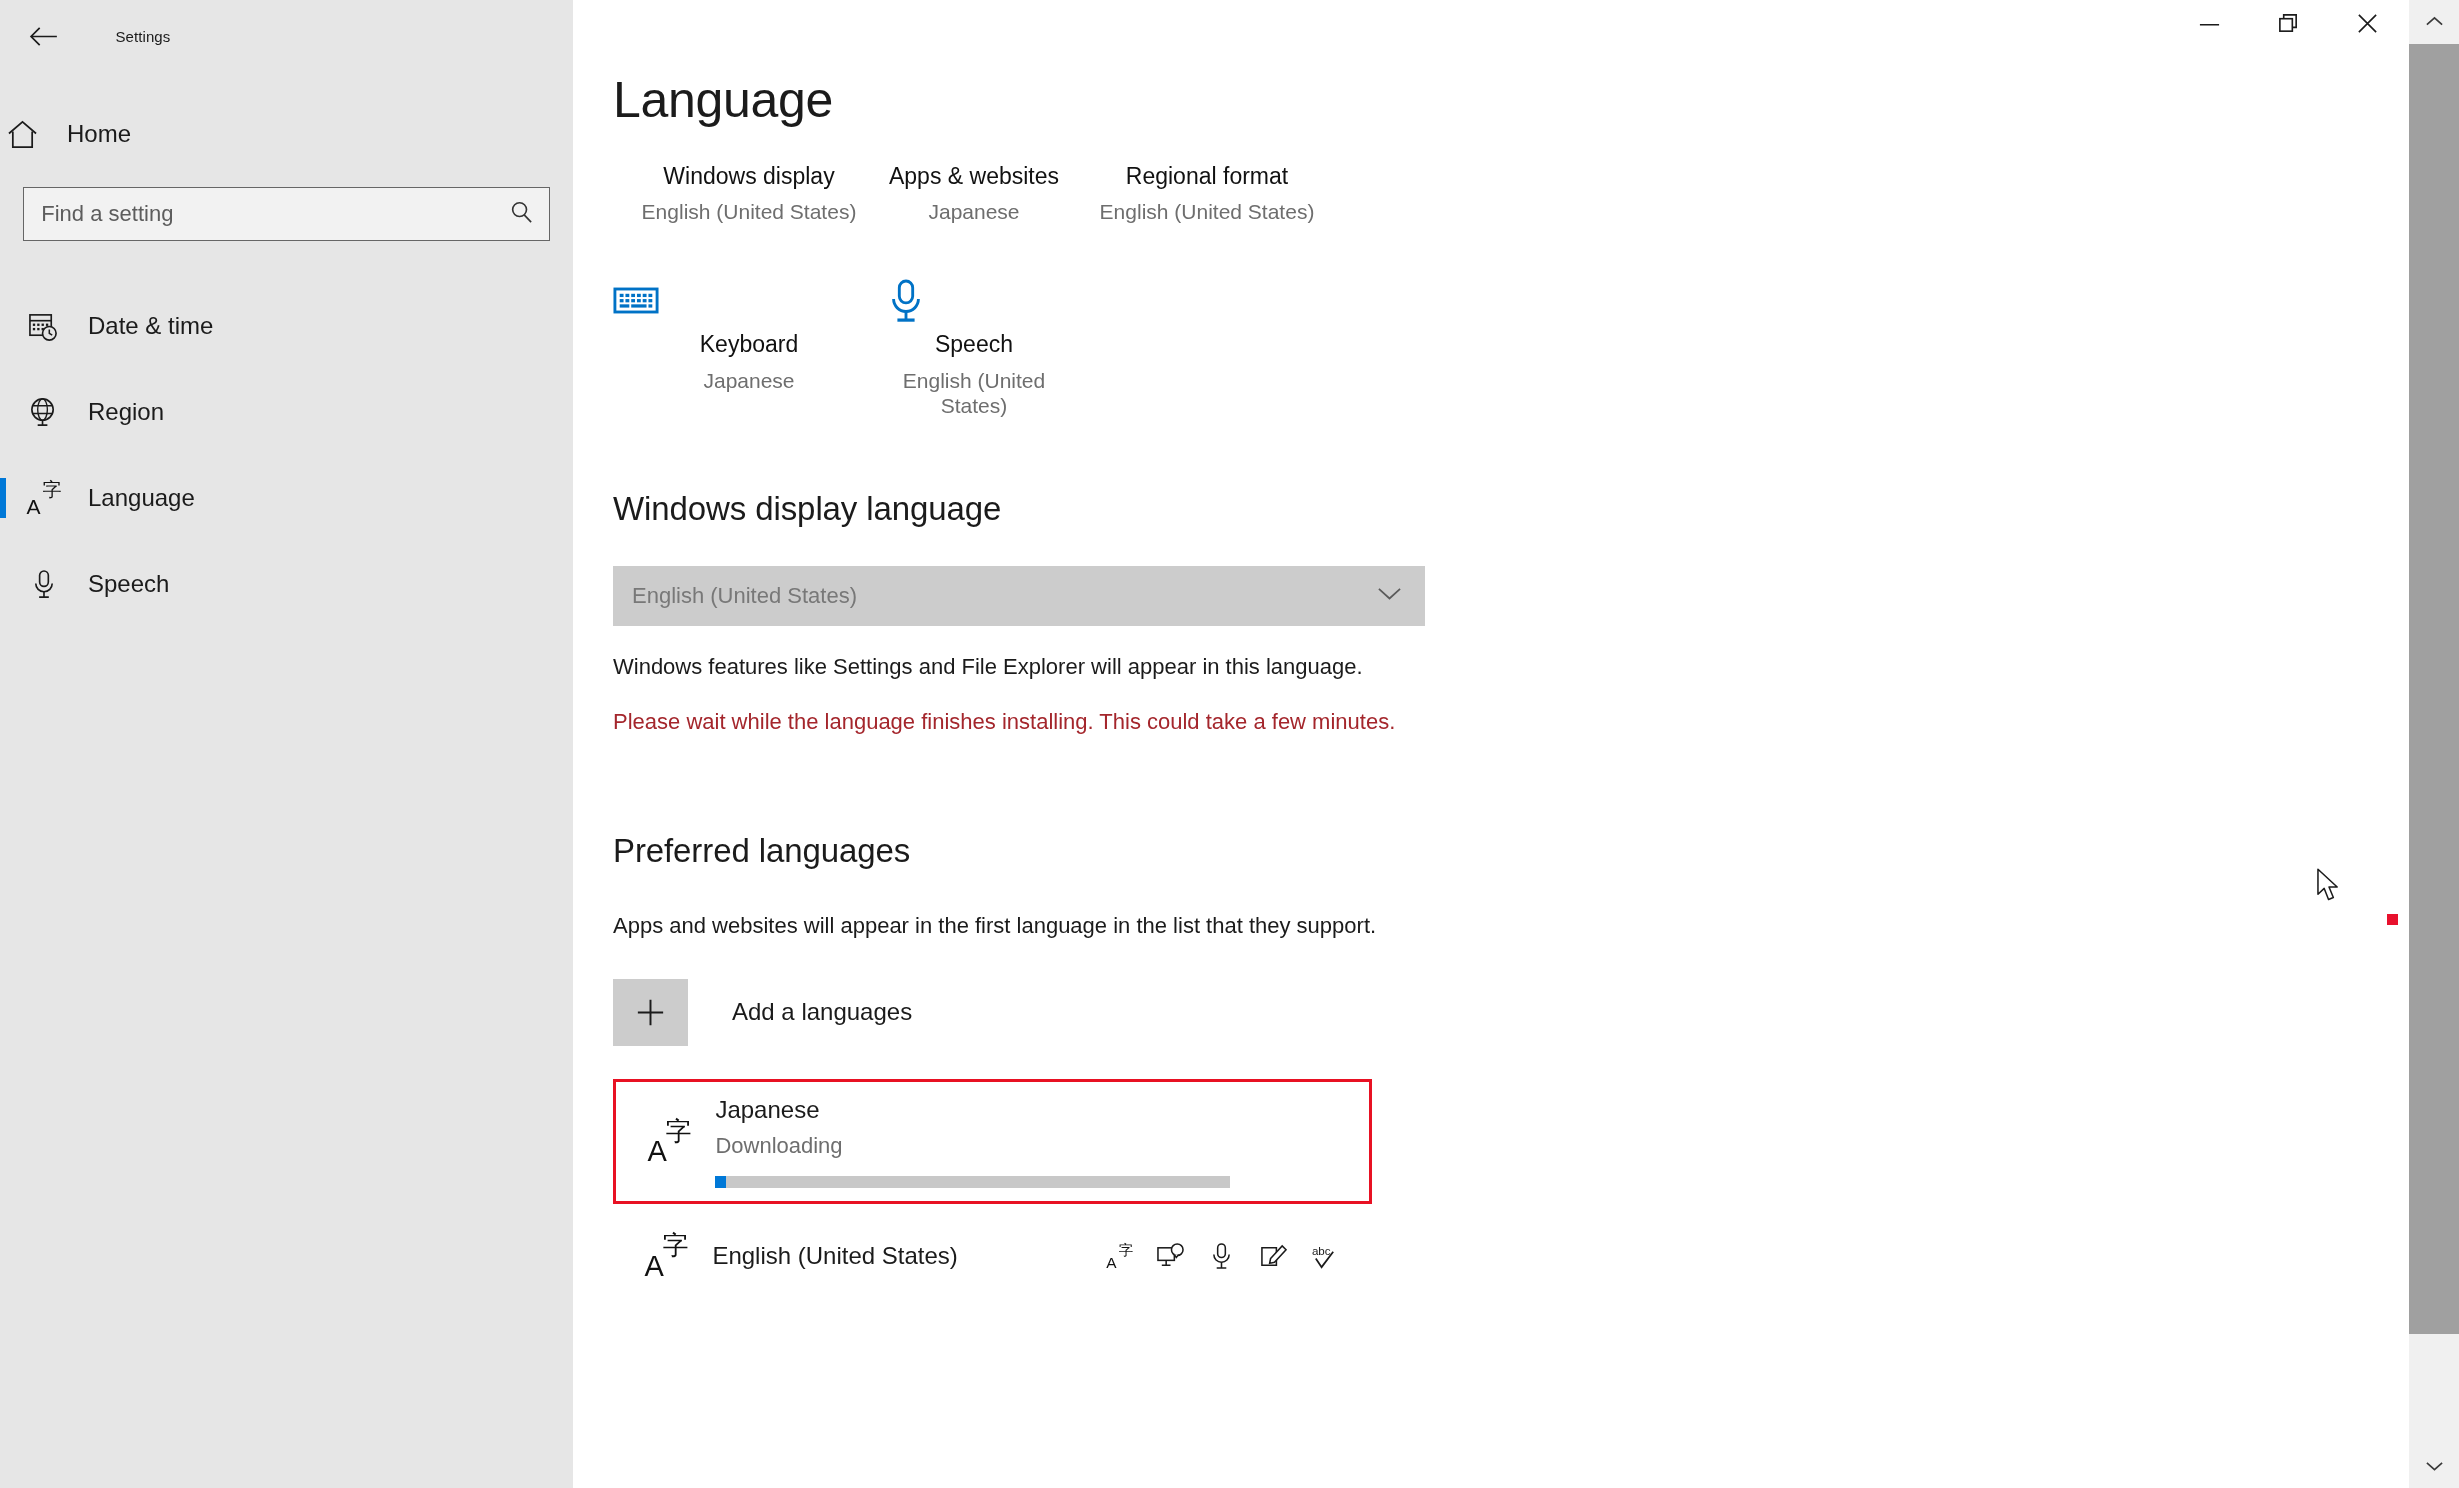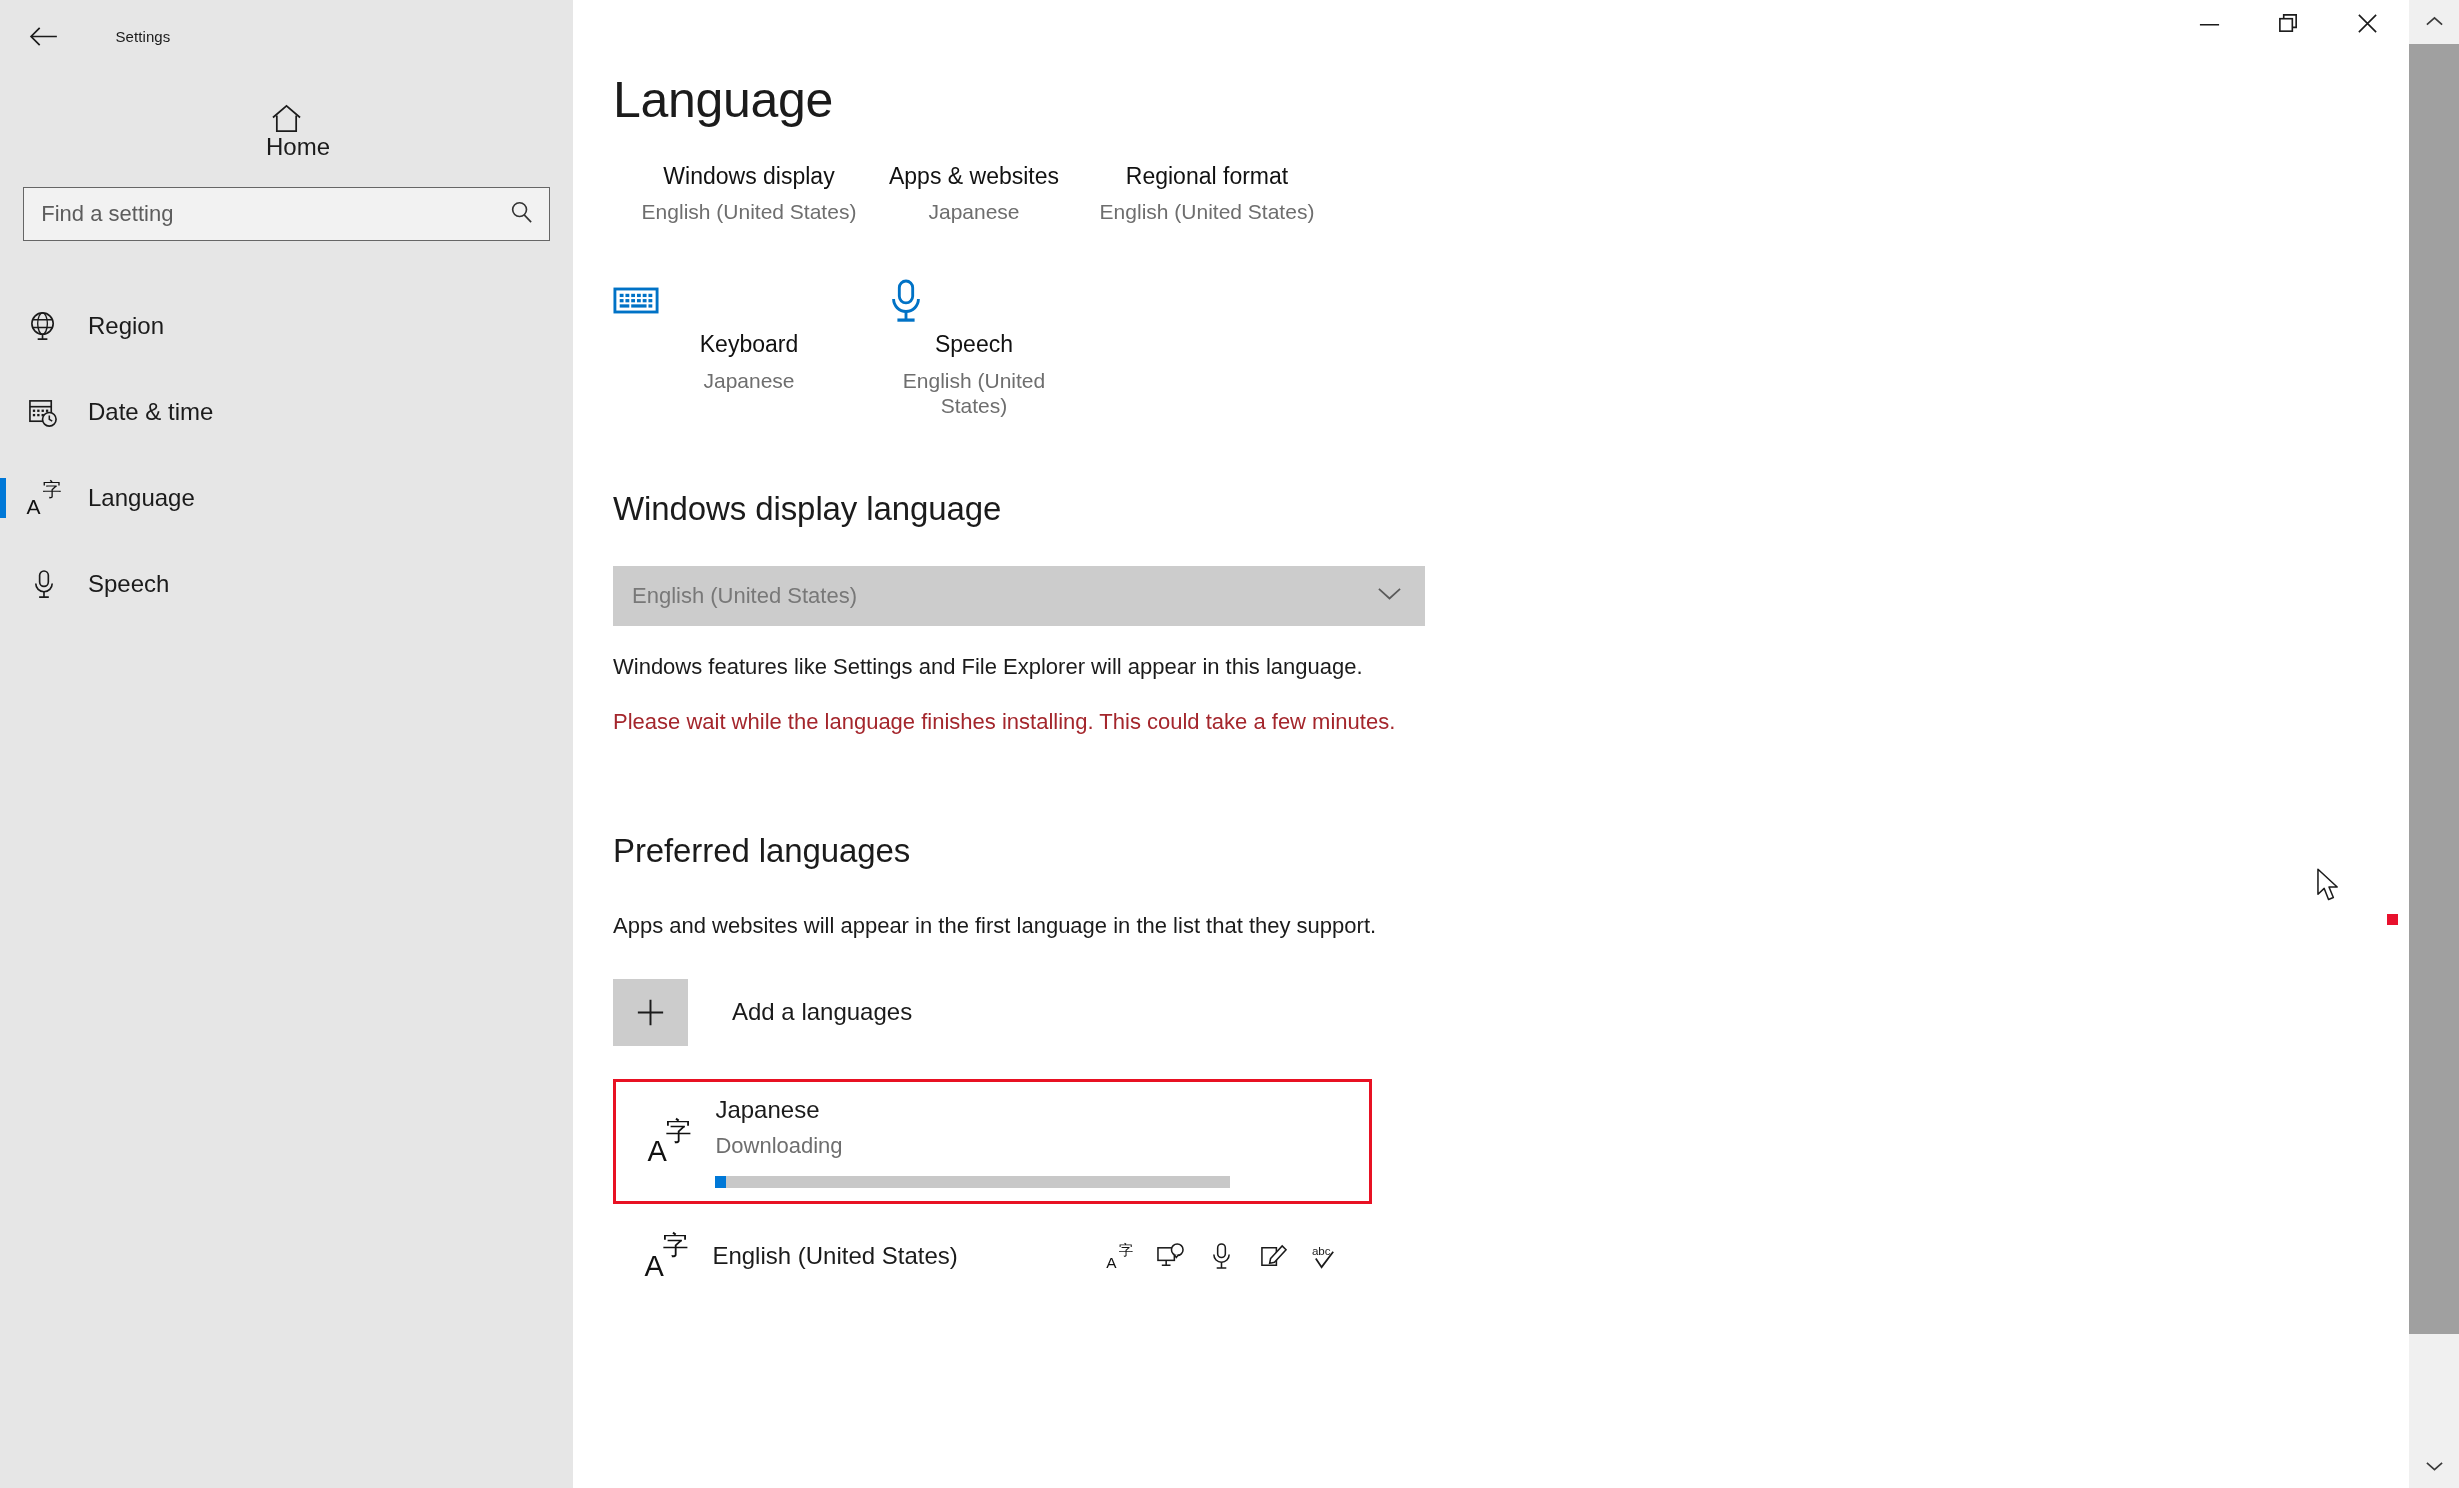--- a/index.html
+++ b/index.html
@@ -52,21 +52,20 @@
     margin-left: 41px;
     letter-spacing: 0.1px;
   }
 
   .nav-home {
     display: flex;
     align-items: center;
     height: 60px;
     margin-top: 31px;
     cursor: pointer;
-    flex-direction: column;
   }
   .nav-home .ico { width: 44px; display:flex; justify-content:center; }
   .nav-home .lbl { font-size: 24px; color: #1b1b1b; margin-left: 23px; }
 
   .search-wrap {
     margin: 23px 23px 0 23px;
     height: 54px;
     background: #f2f2f2;
     border: 1.9px solid #666666;
     display: flex;
@@ -373,52 +372,52 @@
       <span class="search-ico">
         <svg width="25" height="25" viewBox="0 0 26 26">
           <circle cx="11" cy="10" r="7.2" fill="none" stroke="#333" stroke-width="1.7"></circle>
           <path d="M15.8 15.5 L23 23" stroke="#333" stroke-width="1.7" fill="none"></path>
         </svg>
       </span>
     </div>
 
 
     <div class="nav-list">
-
-      <div class="nav-item">
-        <span class="ico">
-          <svg width="31" height="31" viewBox="0 0 32 32">
-            <circle cx="15" cy="13" r="11" fill="none" stroke="#1b1b1b" stroke-width="1.7"></circle>
-            <ellipse cx="15" cy="13" rx="5" ry="11" fill="none" stroke="#1b1b1b" stroke-width="1.4"></ellipse>
-            <path d="M4.5 9 L25.5 9 M4.5 17 L25.5 17" stroke="#1b1b1b" stroke-width="1.4"></path>
-            <path d="M15 24 L15 29 M10 29 L20 29" stroke="#1b1b1b" stroke-width="1.7" fill="none"></path>
-          </svg>
-        </span>
-        <span class="lbl">Region</span>
-      </div>
 
       <div class="nav-item">
         <span class="ico">
           <svg width="31" height="31" viewBox="0 0 32 32">
             <rect x="2" y="4" width="22" height="21" fill="none" stroke="#1b1b1b" stroke-width="1.7"></rect>
             <path d="M2 10 L24 10" stroke="#1b1b1b" stroke-width="1.7"></path>
             <g fill="#1b1b1b">
               <rect x="5" y="13" width="2.4" height="2.4"></rect>
                 <rect x="9.5" y="13" width="2.4" height="2.4"></rect>
               <rect x="14" y="13" width="2.4" height="2.4"></rect>
                 <rect x="18.5" y="13" width="2.4" height="2.4"></rect>
               <rect x="5" y="17.5" width="2.4" height="2.4"></rect>
                 <rect x="9.5" y="17.5" width="2.4" height="2.4"></rect>
               <rect x="14" y="17.5" width="2.4" height="2.4"></rect>
             </g>
             <circle cx="22" cy="23" r="7" fill="#e6e6e6" stroke="#1b1b1b" stroke-width="1.7"></circle>
             <path d="M22 19 L22 23 L25 25" stroke="#1b1b1b" stroke-width="1.6" fill="none"></path>
           </svg>
         </span>
         <span class="lbl">Date &amp; time</span>
+      </div>
+
+      <div class="nav-item">
+        <span class="ico">
+          <svg width="31" height="31" viewBox="0 0 32 32">
+            <circle cx="15" cy="13" r="11" fill="none" stroke="#1b1b1b" stroke-width="1.7"></circle>
+            <ellipse cx="15" cy="13" rx="5" ry="11" fill="none" stroke="#1b1b1b" stroke-width="1.4"></ellipse>
+            <path d="M4.5 9 L25.5 9 M4.5 17 L25.5 17" stroke="#1b1b1b" stroke-width="1.4"></path>
+            <path d="M15 24 L15 29 M10 29 L20 29" stroke="#1b1b1b" stroke-width="1.7" fill="none"></path>
+          </svg>
+        </span>
+        <span class="lbl">Region</span>
       </div>
 
       <div class="nav-item selected">
         <span class="ico">
           <span class="glyph-az">
             <span class="a">A</span>
               <span class="z">字</span>
           </span>
         </span>
         <span class="lbl">Language</span>

